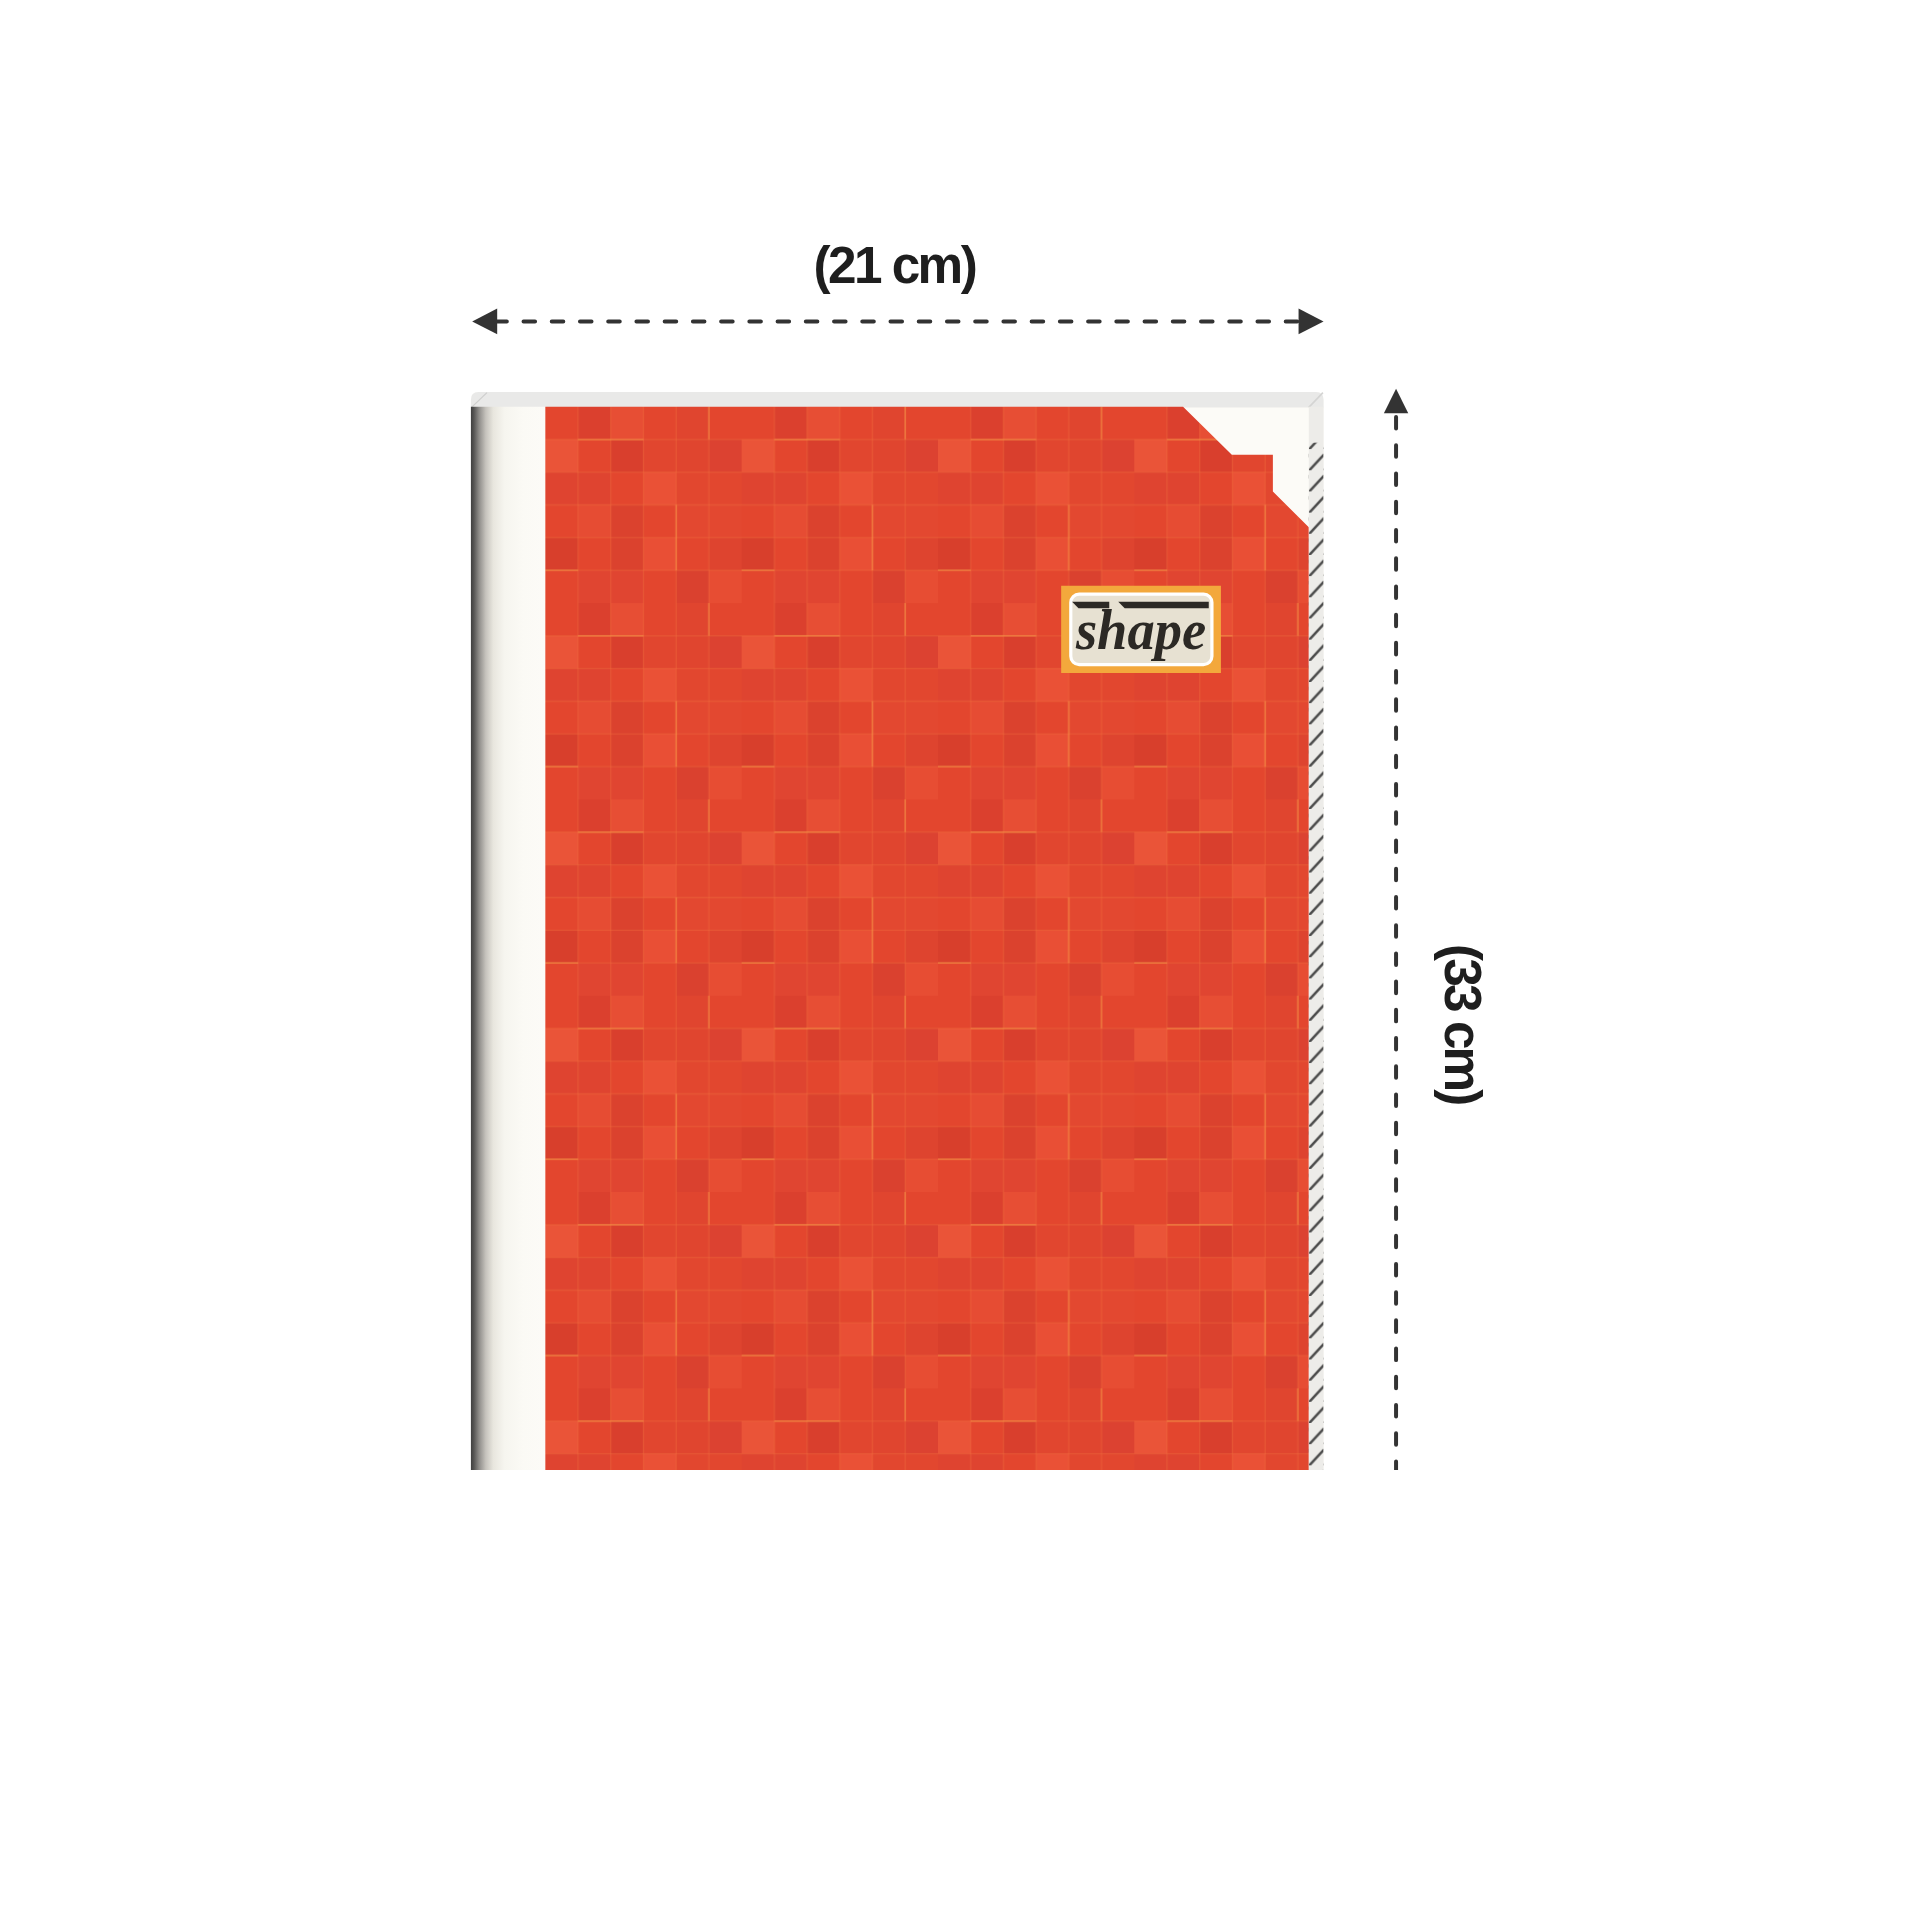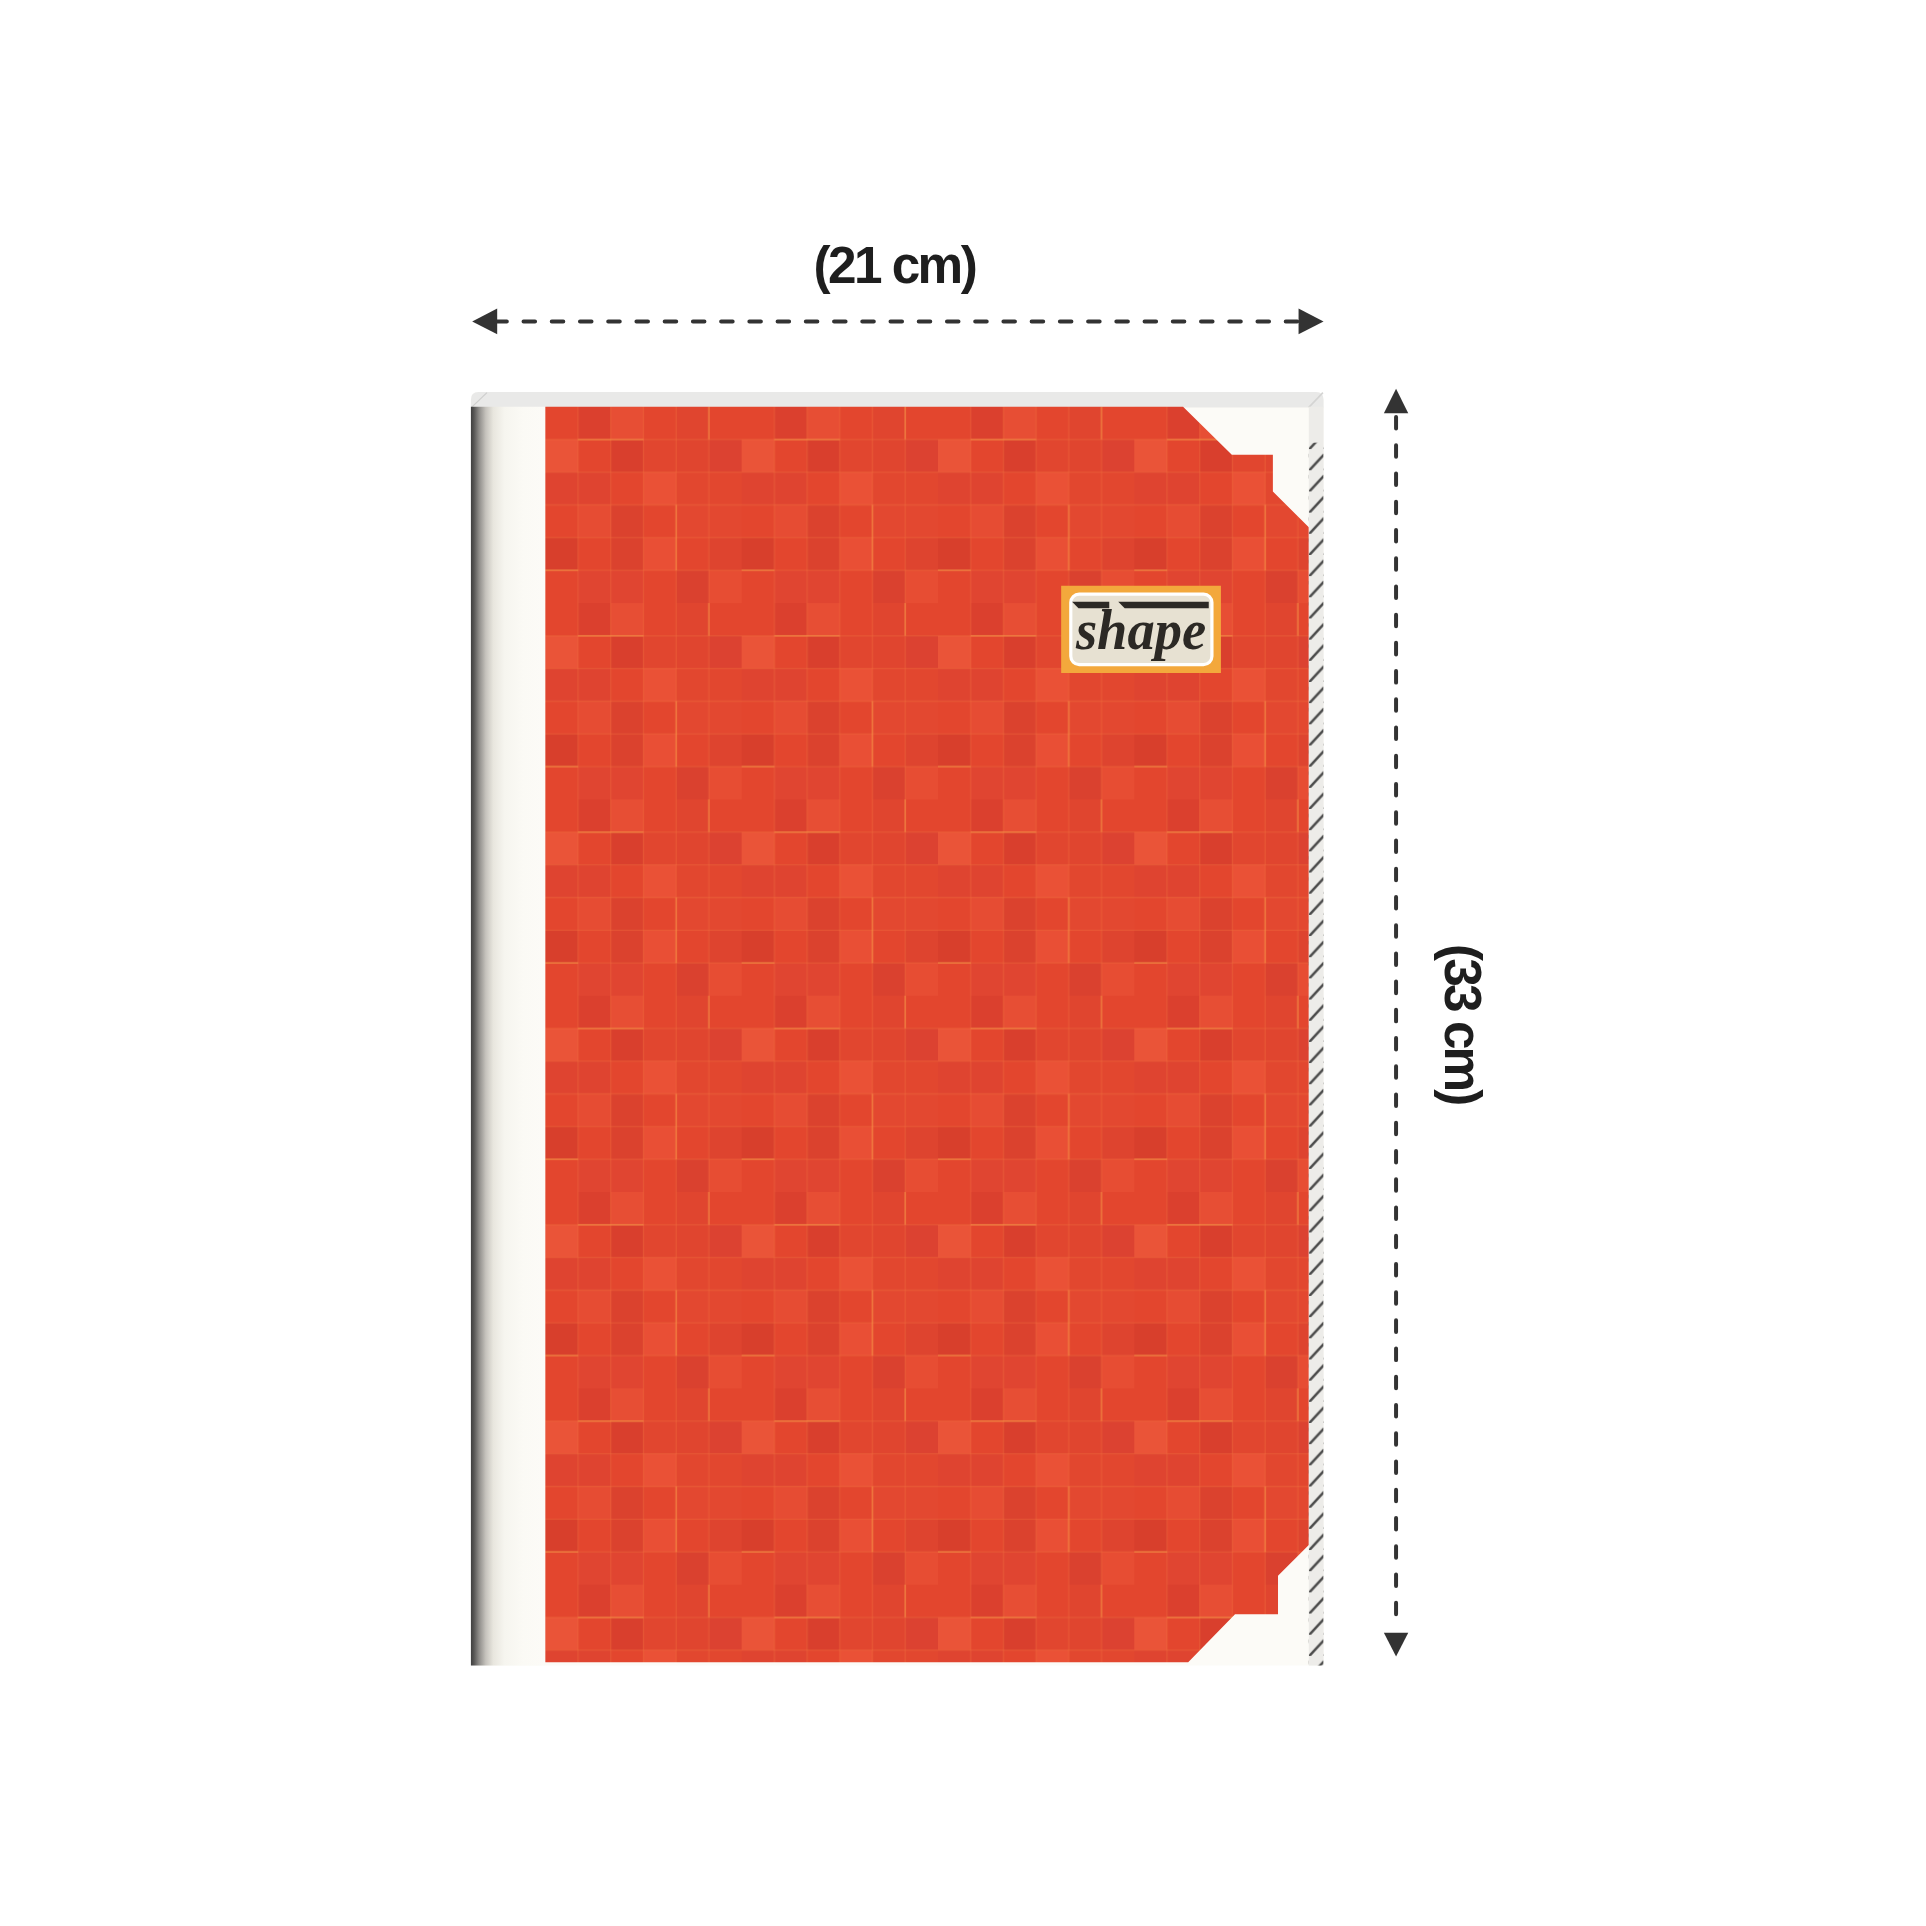--- a/index.html
+++ b/index.html
@@ -1,16 +1,16 @@
 <!DOCTYPE html>
 <html style="font-size:10.3px"><head>
 <meta charset="utf-8">
 <style>
 html,body{margin:0;padding:0;background:#ffffff;}
-#stage{position:relative;width:1926px;height:1926px;background:#ffffff;overflow:hidden;font-family:"Liberation Sans",sans-serif;}
+#stage{position:relative;width:1926px;height:1470px;background:#ffffff;overflow:hidden;font-family:"Liberation Sans",sans-serif;}
 </style>
 </head>
 <body>
 <div id="stage">
 <svg width="1926" height="1926" viewBox="0 0 3002 3002" xmlns="http://www.w3.org/2000/svg">
 <defs>
 <linearGradient id="spineGrad" x1="0" y1="0" x2="1" y2="0">
 <stop offset="0" stop-color="#3f3f3f"></stop>
 <stop offset="0.04" stop-color="#565554"></stop>
 <stop offset="0.11" stop-color="#8f8d8a"></stop>

